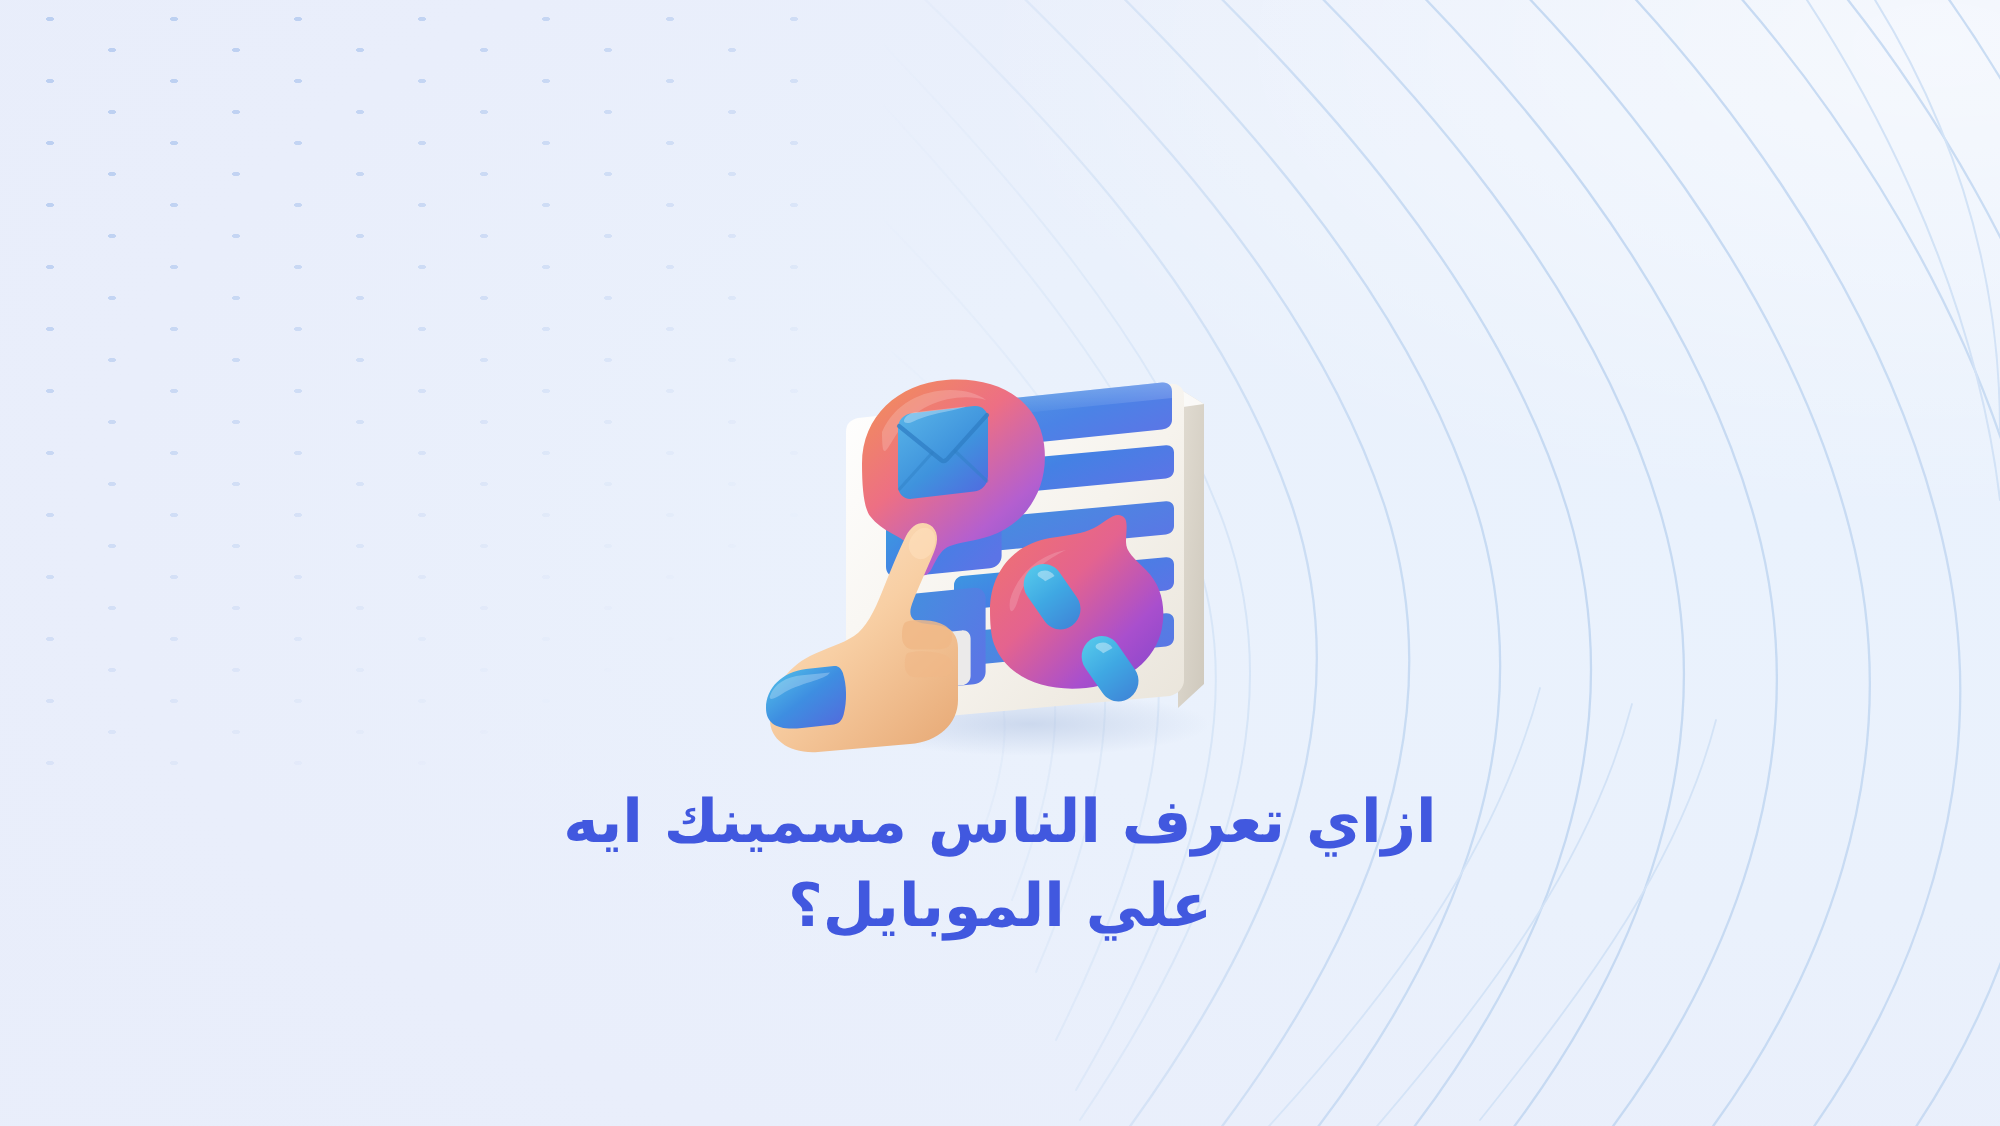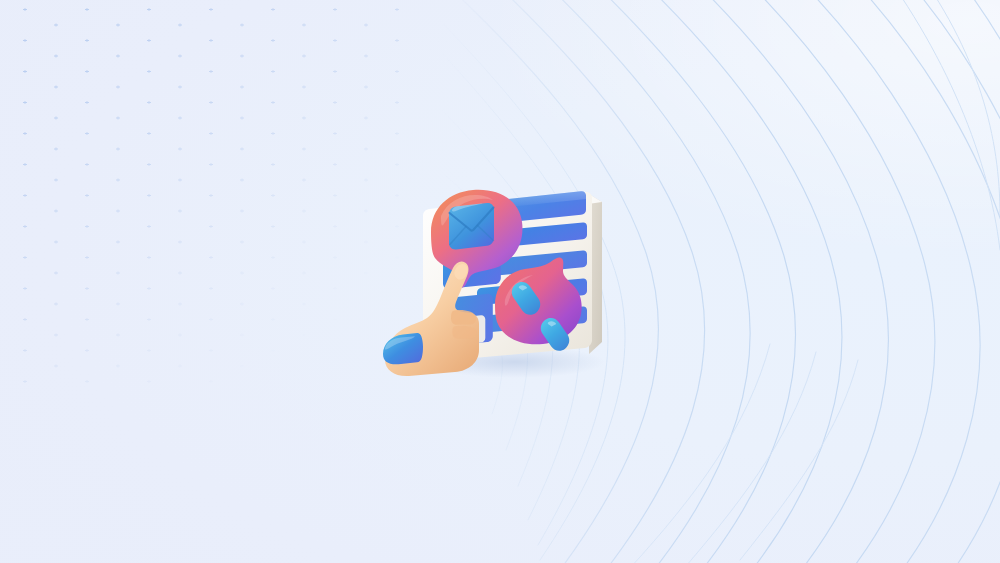--- a/index.html
+++ b/index.html
@@ -254,15 +254,17 @@
         <path d="M71 154.5 C75 153.2, 83 153.5, 88 155 C91.6 156.1, 93.4 158.4, 93.4 161.4 C93.4 164.4, 91.2 166.4, 87.6 166.4 L75 166.6 C71.2 166.6, 69.4 164, 69.4 160.4 C69.4 157.4, 69.8 154.9, 71 154.5 Z" fill="#f0b887" opacity="0.60"></path>
         <path d="M72 98 C74.5 93, 78.5 90.6, 82 92.6 C85 94.4, 85.4 98.4, 83.4 103 C81 108, 76.6 108.6, 74 106.4 C71.6 104.4, 70.6 101, 72 98 Z" fill="#ffe0bd" opacity="0.55"></path>
 
         <path d="M0 182 C0 172, 8 164, 20 162.5 L34 161 C36 160.8, 37.6 162, 38.4 164.4 C40.4 170.4, 40.6 178.6, 38.8 185.4 C38 188.4, 36.2 190, 34 190.2 L18 192 C6 193.4, 0 190, 0 182 Z" fill="url(#bandG)"></path>
         <path d="M2 176 C4 170, 10 166.4, 18 165.6 L32 164.2 C30 168, 16 169.4, 8 175 C4.4 177.5, 1.2 178.6, 2 176 Z" fill="#ffffff" opacity="0.25"></path>
       </g>
     </svg>
   </div>
 
   <div class="headline" style="color: rgb(65, 88, 223); font-size: 30px;">
+    <span class="ln ln1">ازاي تعرف الناس مسمينك ايه</span>
+    <span class="ln ln2">علي الموبايل؟</span>
   </div>
 
 </div>
 
 </body></html>

